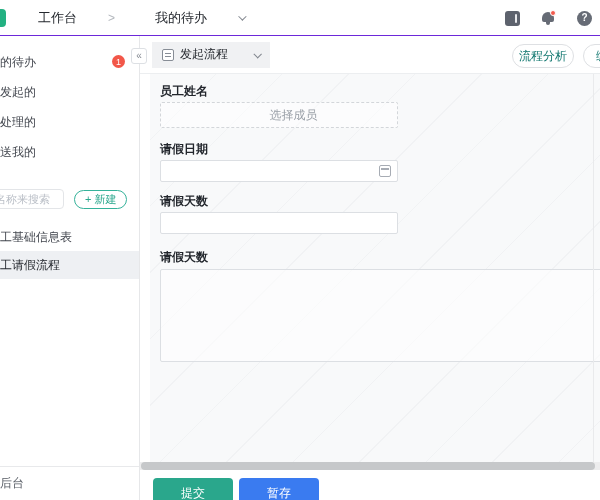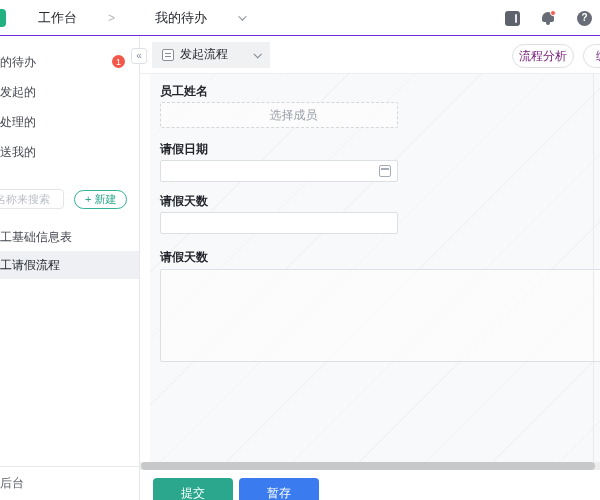--- a/index.html
+++ b/index.html
@@ -56,21 +56,21 @@
                   border:1px solid #dde0e4; border-radius:3px; color:#868b93; font-size:10px; line-height:14px;
                   text-align:center; cursor:pointer; z-index:3; }
   .flow-select { margin-left:12px; width:118px; height:26px; background:#f0f1f3; border-radius:0;
                  display:flex; align-items:center; padding:0 10px; cursor:pointer; }
   .doc-icon { width:12px; height:12px; border:1px solid #878d96; border-radius:2px; background:#fff; position:relative; flex:0 0 auto; }
   .doc-icon::before { content:""; position:absolute; left:2px; right:2px; top:3px; height:1px; background:#878d96;
                       box-shadow:0 3px 0 #878d96; }
   .flow-select .lbl { margin-left:6px; color:#23272d; }
   .flow-select .chev { margin-left:auto; transform:rotate(45deg) translateY(-1px); }
   .tb-btn { position:absolute; top:8px; height:24px; background:#fff; border:1px solid #dee0e3; border-radius:12px;
-            font-size:12px; color:#701a75; display:flex; align-items:center; justify-content:center; cursor:pointer; }
+            font-size:12px; color:#0f766e; display:flex; align-items:center; justify-content:center; cursor:pointer; }
   .btn-analysis { right:26px; width:62px; }
   .btn-edit { right:-33px; width:50px; }
 
   .content { position:absolute; left:10px; top:38px; width:460px; height:388px; background:#f8f9fa; overflow:hidden;
              background-image:repeating-linear-gradient(135deg, transparent 0 46px, rgba(150,156,168,0.07) 46px 47px);
              padding:10px 0 0 10px; }
   .content-edge { position:absolute; left:453px; top:38px; width:1px; height:388px; background:#e9eaec; }
   .f-label { width:238px; font-weight:bold; color:#22262c; height:14px; line-height:14px; }
   .member-box { margin-top:4px; width:238px; height:26px; border:1px dashed #d3d6da; border-radius:2px;
                 display:flex; align-items:center; justify-content:center; color:#9aa0a8; cursor:pointer; background:rgba(255,255,255,0.5);padding-left:29px; }

